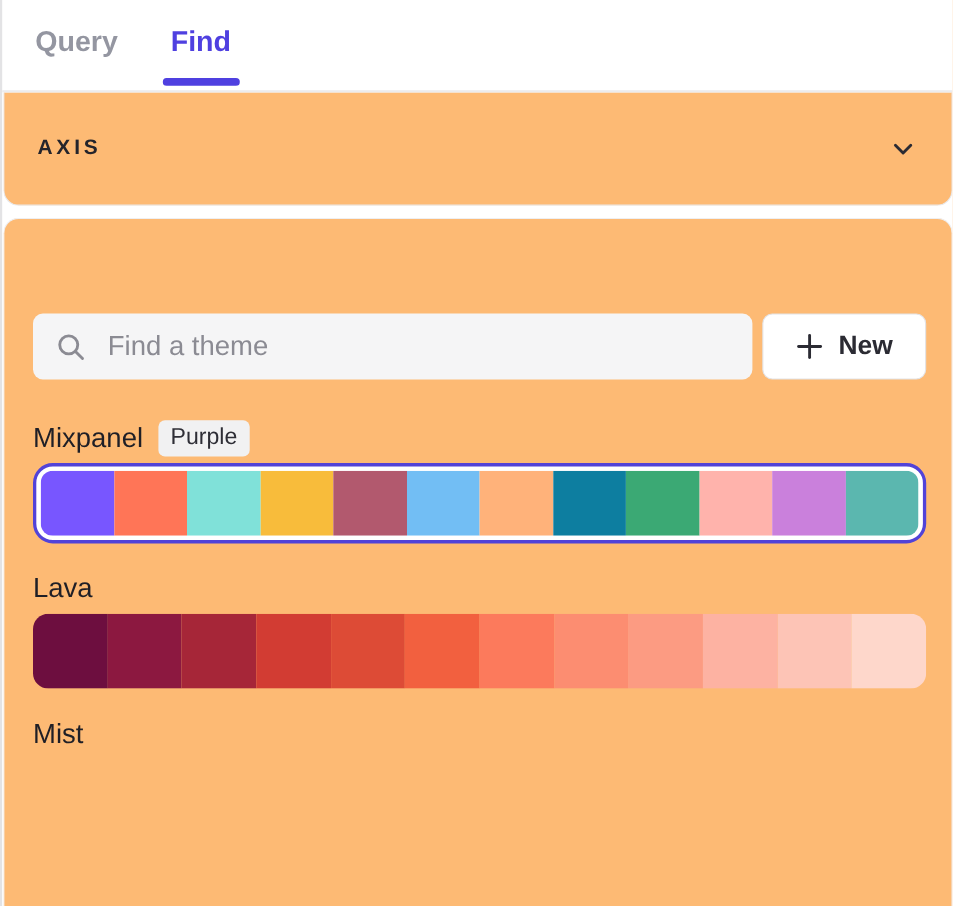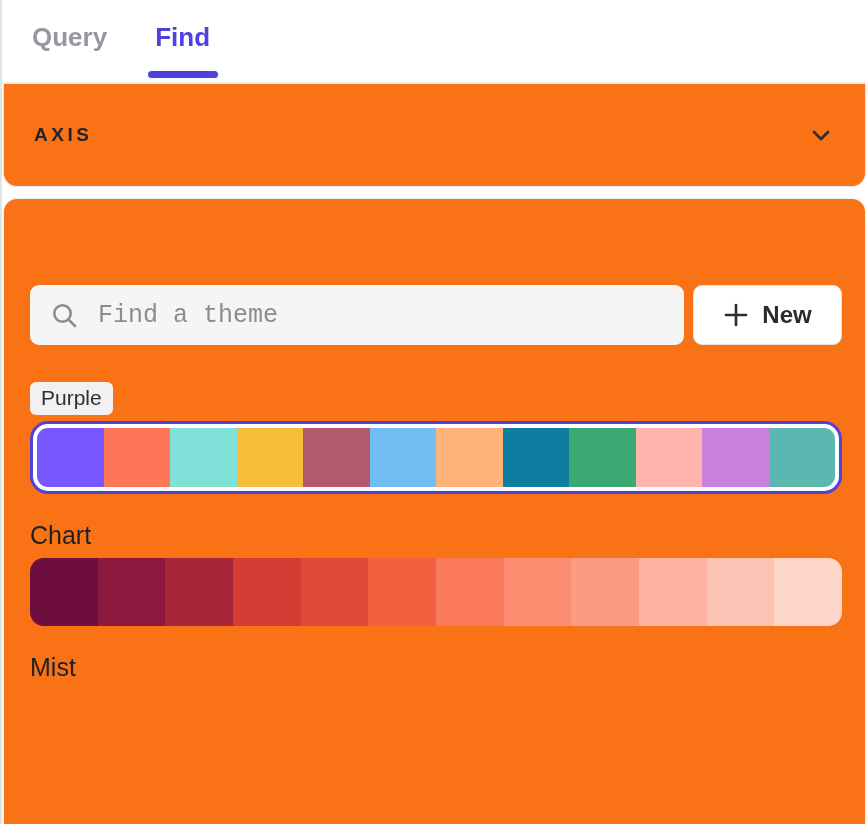--- a/index.html
+++ b/index.html
@@ -20,37 +20,37 @@
   
   .tabbar{height:84px;display:flex;align-items:center;gap:48px;padding:0 0 8px 30px;
     border-bottom:2px solid #ECECEE;position:relative;}
   .tab{font-size:26px;font-weight:600;color:var(--tab-inactive);cursor:pointer;
     position:relative;height:100%;display:flex;align-items:center;}
   .tab.active{color:var(--accent);}
   .tab.active .underline{position:absolute;left:50%;transform:translateX(-50%);
     bottom:-4px;width:70px;height:7px;border-radius:5px;background:var(--accent);}
 
   
-  .card{background:#f97316;margin-left:1px;}
+  .card{background:#fdba74;margin-left:1px;}
   .card-axis{height:103px;border:1px solid var(--border);border-top:none;
     border-radius:0 0 14px 14px;display:flex;align-items:center;
     justify-content:space-between;padding:0 32px 0 30px;}
   .card-themes{margin-top:11px;border:1px solid #EFEFF1;border-bottom:none;
     border-radius:14px 14px 0 0;padding:42px 23px 0 26px;min-height:630px;}
 
   .section-title{font-size:19px;font-weight:700;letter-spacing:3.5px;color:var(--header-text);}
   .section-head{display:flex;align-items:center;justify-content:space-between;padding-right:8px;}
   .chev{display:block;}
 
   
   .search-row{display:flex;margin-top:44px;gap:9px;}
   .search-box{position:relative;flex:1;}
   .search-box input{width:100%;height:60px;border:none;outline:none;background:var(--search-bg);
     border-radius:9px;font-size:25px;color:#2B2B33;padding:0 18px 0 68px;
-    font-family:Liberation Mono, monospace;}
+    font-family:Liberation Sans, sans-serif;}
   .search-box input::placeholder{color:var(--placeholder);}
   .search-icon{position:absolute;left:21px;top:17px;}
   .btn-new{height:60px;min-width:149px;background:#fff;border:1px solid #E3E3E6;
     border-radius:9px;display:flex;align-items:center;justify-content:center;gap:13px;
     font-size:24px;font-weight:600;color:#2B2B33;cursor:pointer;padding:0 24px;
     font-family:"Liberation Sans","DejaVu Sans",sans-serif;}
 
   
   .theme-item{margin-top:25px;}
   .theme-item:first-child{margin-top:37px;}
@@ -104,20 +104,21 @@
           <line x1="13" y1="3" x2="13" y2="23" stroke="#2B2B33" stroke-width="2.6" stroke-linecap="round"></line>
           <line x1="3" y1="13" x2="23" y2="13" stroke="#2B2B33" stroke-width="2.6" stroke-linecap="round"></line>
         </svg>
         <span>New</span>
       </button>
     </div>
 
     <div id="theme-list">
         <div class="theme-item">
           <div class="theme-label-row">
+            <span class="theme-name">Mixpanel</span>
             <span class="theme-badge">Purple</span>
           </div>
           <div class="theme-ring">
             <div class="swatch-row">
               <div class="swatch dot-dark" style="background: rgb(120, 86, 255);"></div>
               <div class="swatch" style="background: rgb(255, 117, 87);"></div>
               <div class="swatch" style="background: rgb(128, 225, 217);"></div>
               <div class="swatch" style="background: rgb(248, 188, 59);"></div>
               <div class="swatch" style="background: rgb(178, 89, 110);"></div>
               <div class="swatch" style="background: rgb(114, 190, 244);"></div>
@@ -125,21 +126,21 @@
               <div class="swatch" style="background: rgb(13, 126, 160);"></div>
               <div class="swatch" style="background: rgb(59, 169, 116);"></div>
               <div class="swatch" style="background: rgb(255, 179, 172);"></div>
               <div class="swatch" style="background: rgb(202, 128, 220);"></div>
               <div class="swatch" style="background: rgb(91, 183, 175);"></div>
             </div>
           </div>
         </div>
         <div class="theme-item">
           <div class="theme-label-row">
-            <span class="theme-name">Chart</span>
+            <span class="theme-name">Lava</span>
           </div>
           <div class="swatch-row">
             <div class="swatch" style="background: rgb(109, 14, 63);"></div>
             <div class="swatch" style="background: rgb(140, 24, 64);"></div>
             <div class="swatch" style="background: rgb(166, 38, 56);"></div>
             <div class="swatch" style="background: rgb(210, 60, 51);"></div>
             <div class="swatch dot-light" style="background: rgb(221, 75, 54);"></div>
             <div class="swatch dot-light" style="background: rgb(242, 96, 63);"></div>
             <div class="swatch" style="background: rgb(252, 122, 92);"></div>
             <div class="swatch" style="background: rgb(252, 141, 113);"></div>

